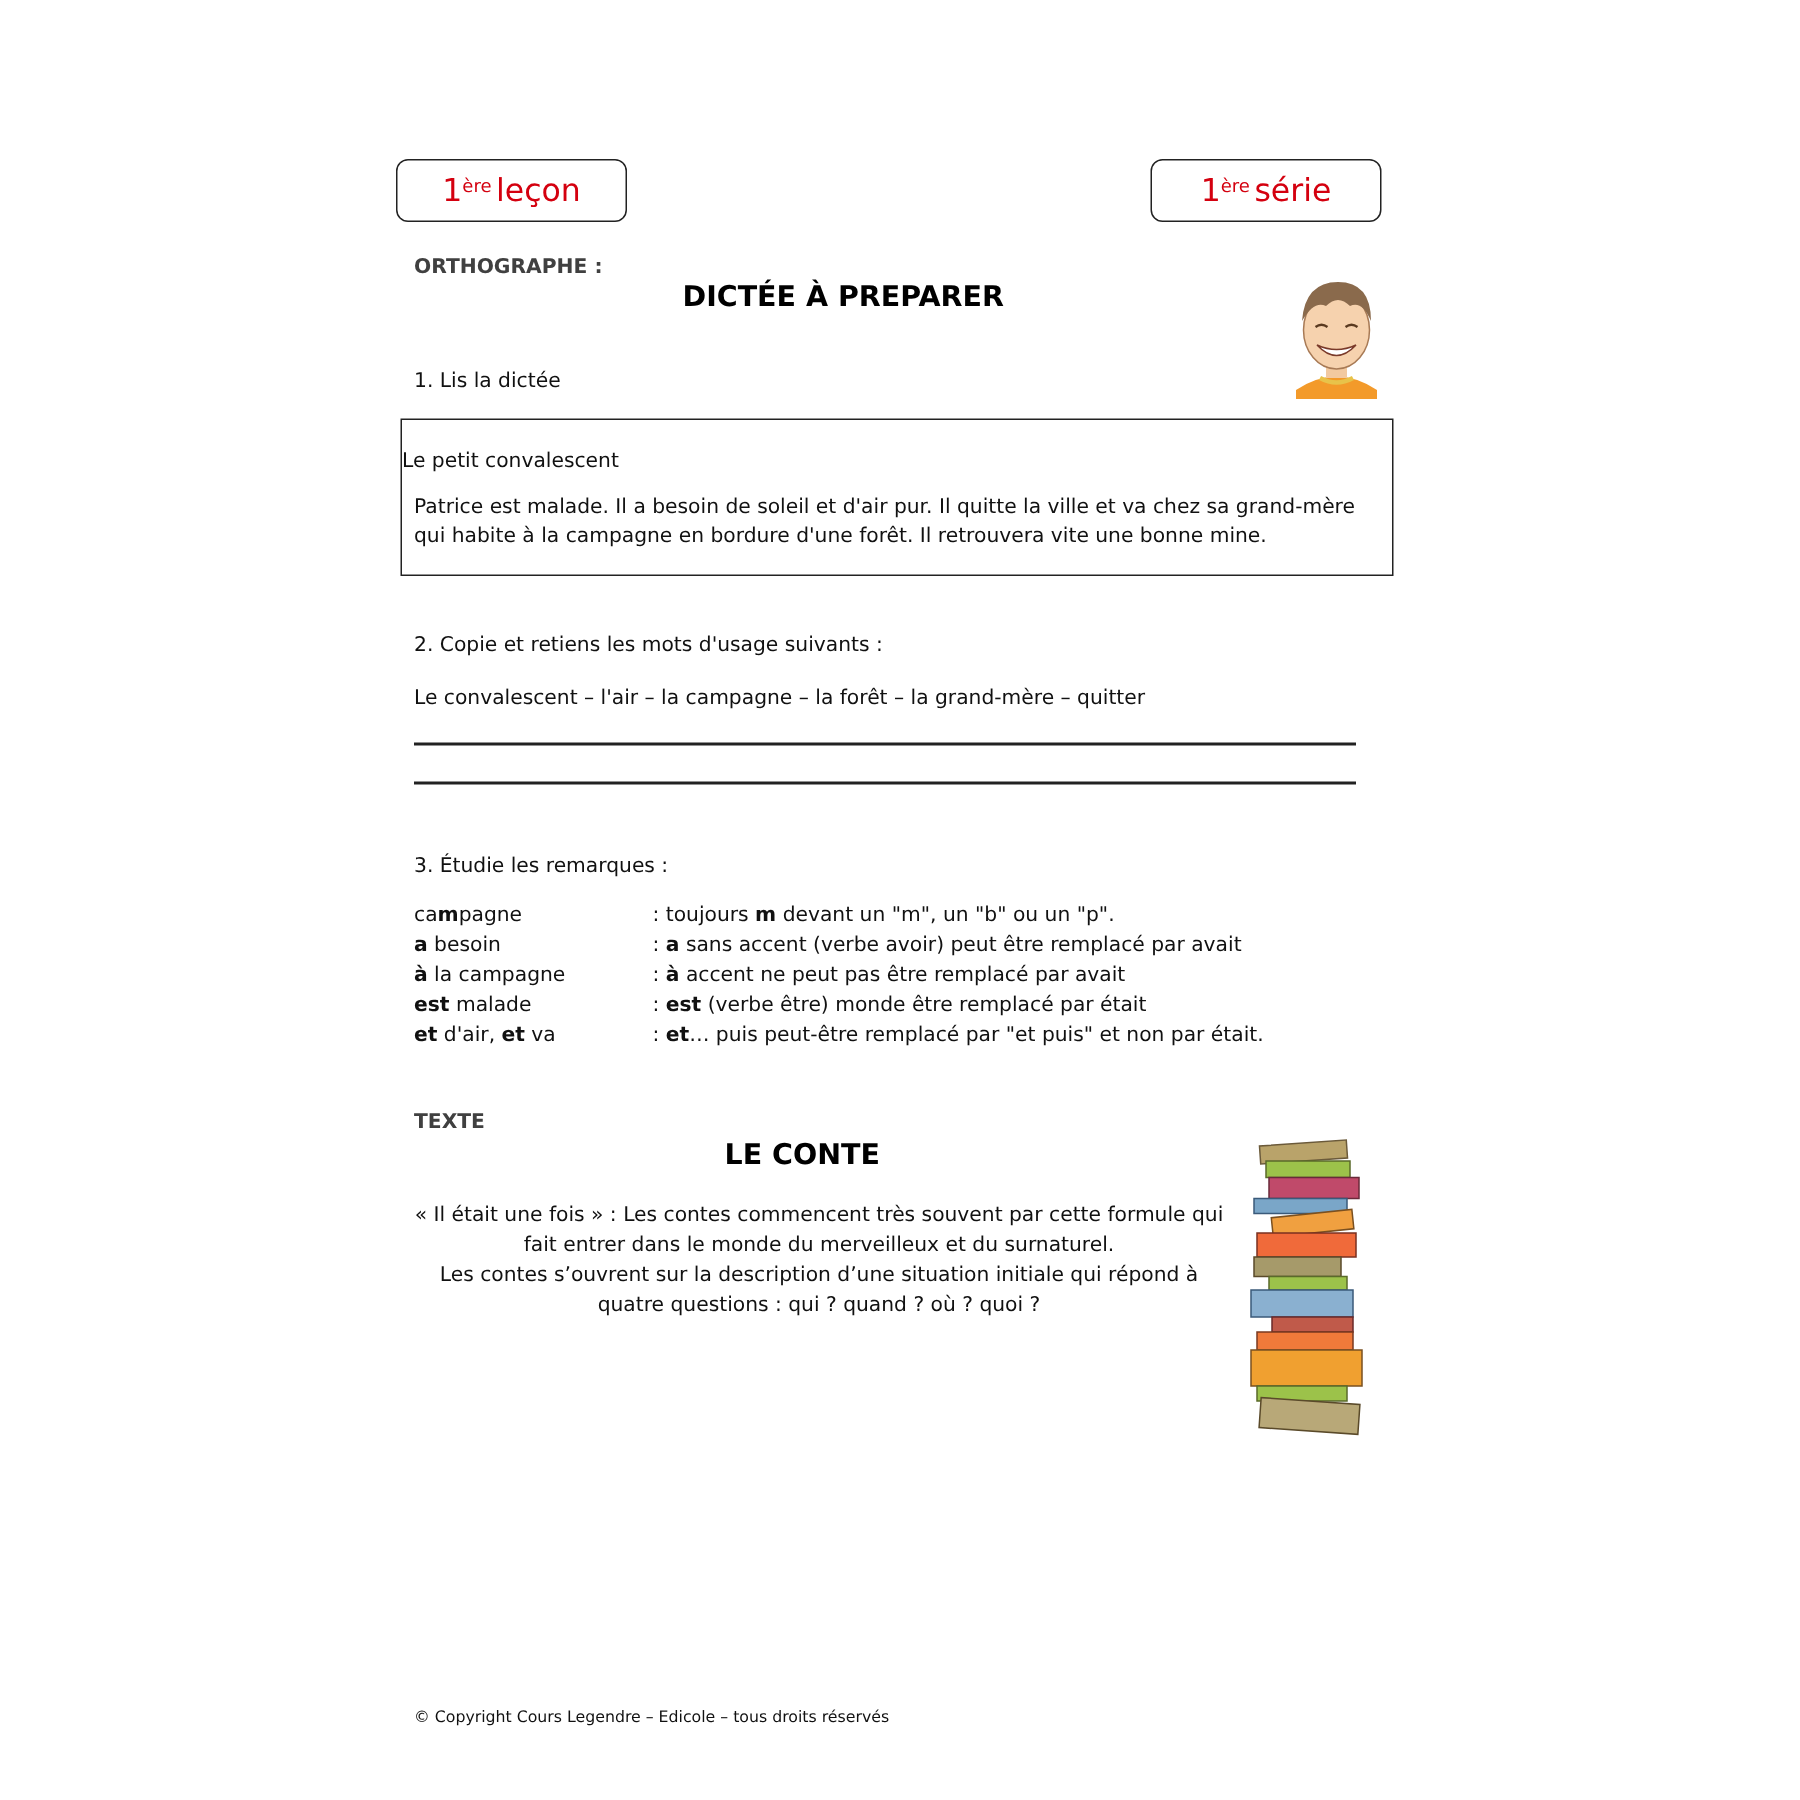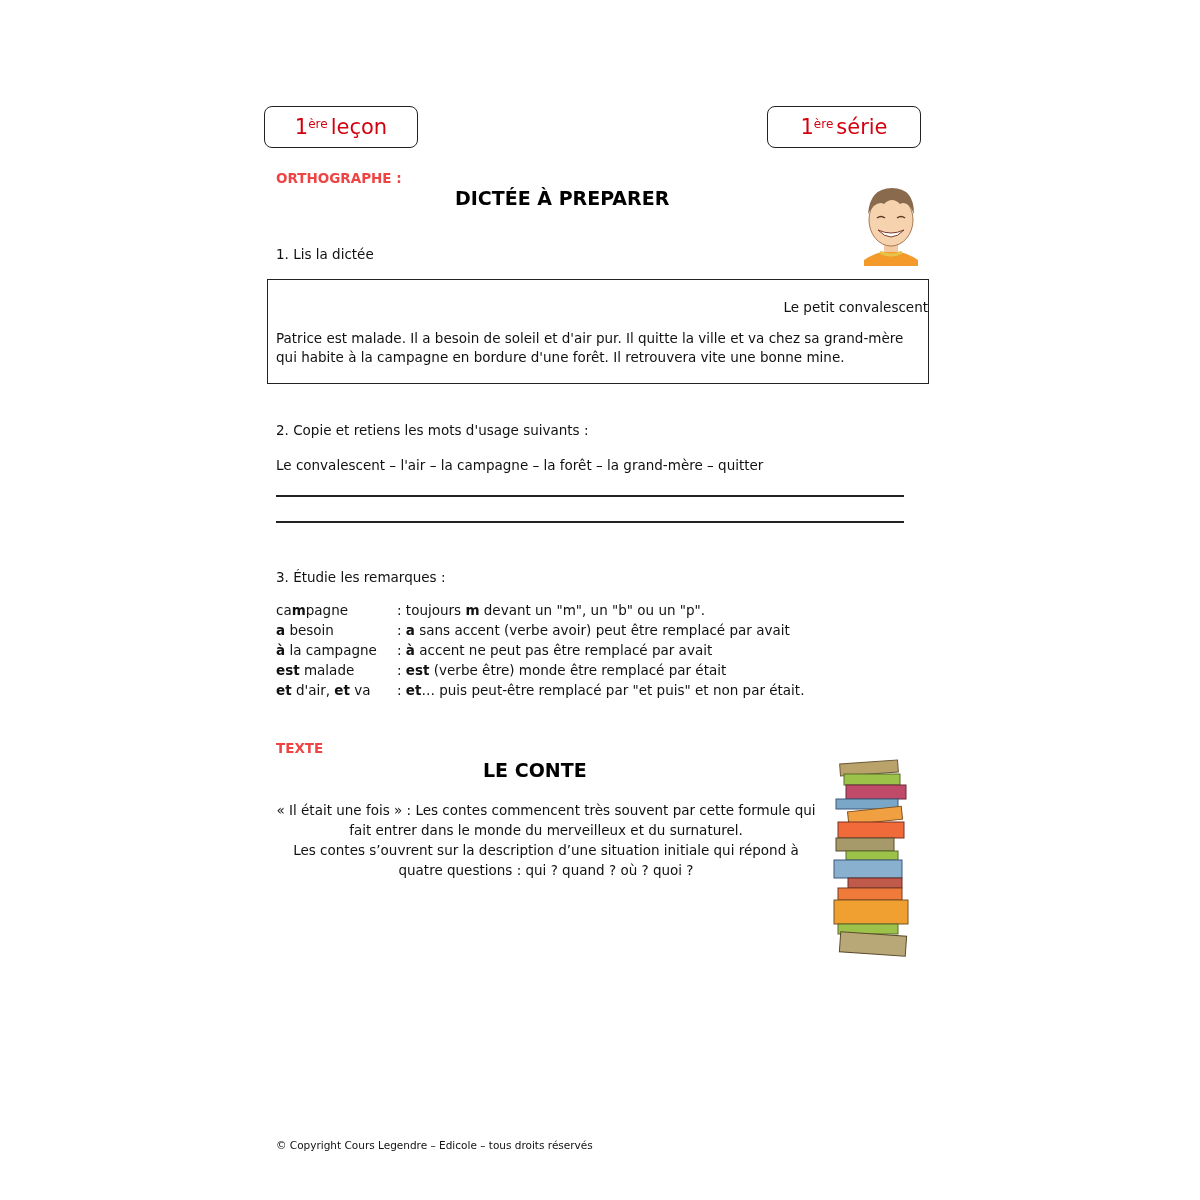--- a/index.html
+++ b/index.html
@@ -3,29 +3,29 @@
   <meta charset="utf-8">
   <style>
     html, body { margin: 0; padding: 0; background: #ffffff; }
     body { width: 1200px; height: 1200px; position: relative; overflow: hidden;
            font-family: "DejaVu Sans", sans-serif; color: #111; }
     .abs { position: absolute; }
     .badge { border: 1.5px solid #222; border-radius: 8px; width: 152px; height: 40px;
              display: flex; align-items: center; justify-content: center;
              font-size: 21px; color: #d4000f; font-family: "DejaVu Sans", sans-serif; }
     .badge sup { font-size: 12px; position: relative; top: -3px; margin-right: 3px; vertical-align: top; line-height: 1; }
-    .section-label { color: #ef4444; font-weight: bold; font-size: 13.5px; }
+    .section-label { color: #404040; font-weight: bold; font-size: 13.5px; }
     .title-red { color: #000000; font-weight: bold; font-size: 19px; }
     .text { font-size: 13.5px; line-height: 20px; }
     .dictee-box { left: 267px; top: 279px; width: 662px; height: 105px; border: 1.3px solid #222; box-sizing: border-box; }
-    .dictee-title { text-align: right; margin-top: 19px; font-size: 13.5px; }
+    .dictee-title { text-align: left; margin-top: 19px; font-size: 13.5px; }
     .dictee-body { margin: 14px 8px 0 8px; font-size: 13.5px; line-height: 19px; }
     .write-line { height: 0; border-top: 2px solid #222; width: 628px; left: 276px; }
     .remarks { left: 276px; top: 600px; font-size: 13.5px; }
-    .remark-row { display: flex; height: 20px; line-height: 20px; }
+    .remark-row { display: flex; height: 20px; line-height: 20px; gap: 38px; }
     .remark-term { width: 121px; }
     .conte-body { left: 276px; top: 800px; width: 540px; font-size: 13.5px; line-height: 20px; }
     .conte-body p { margin: 0; text-align: center; }
     .footer { left: 276px; top: 1139px; font-size: 10.5px; }
   </style>
 </head>
 <body>
 
 <div class="abs badge" style="left:264px; top:106px;">
   <span>1</span>

